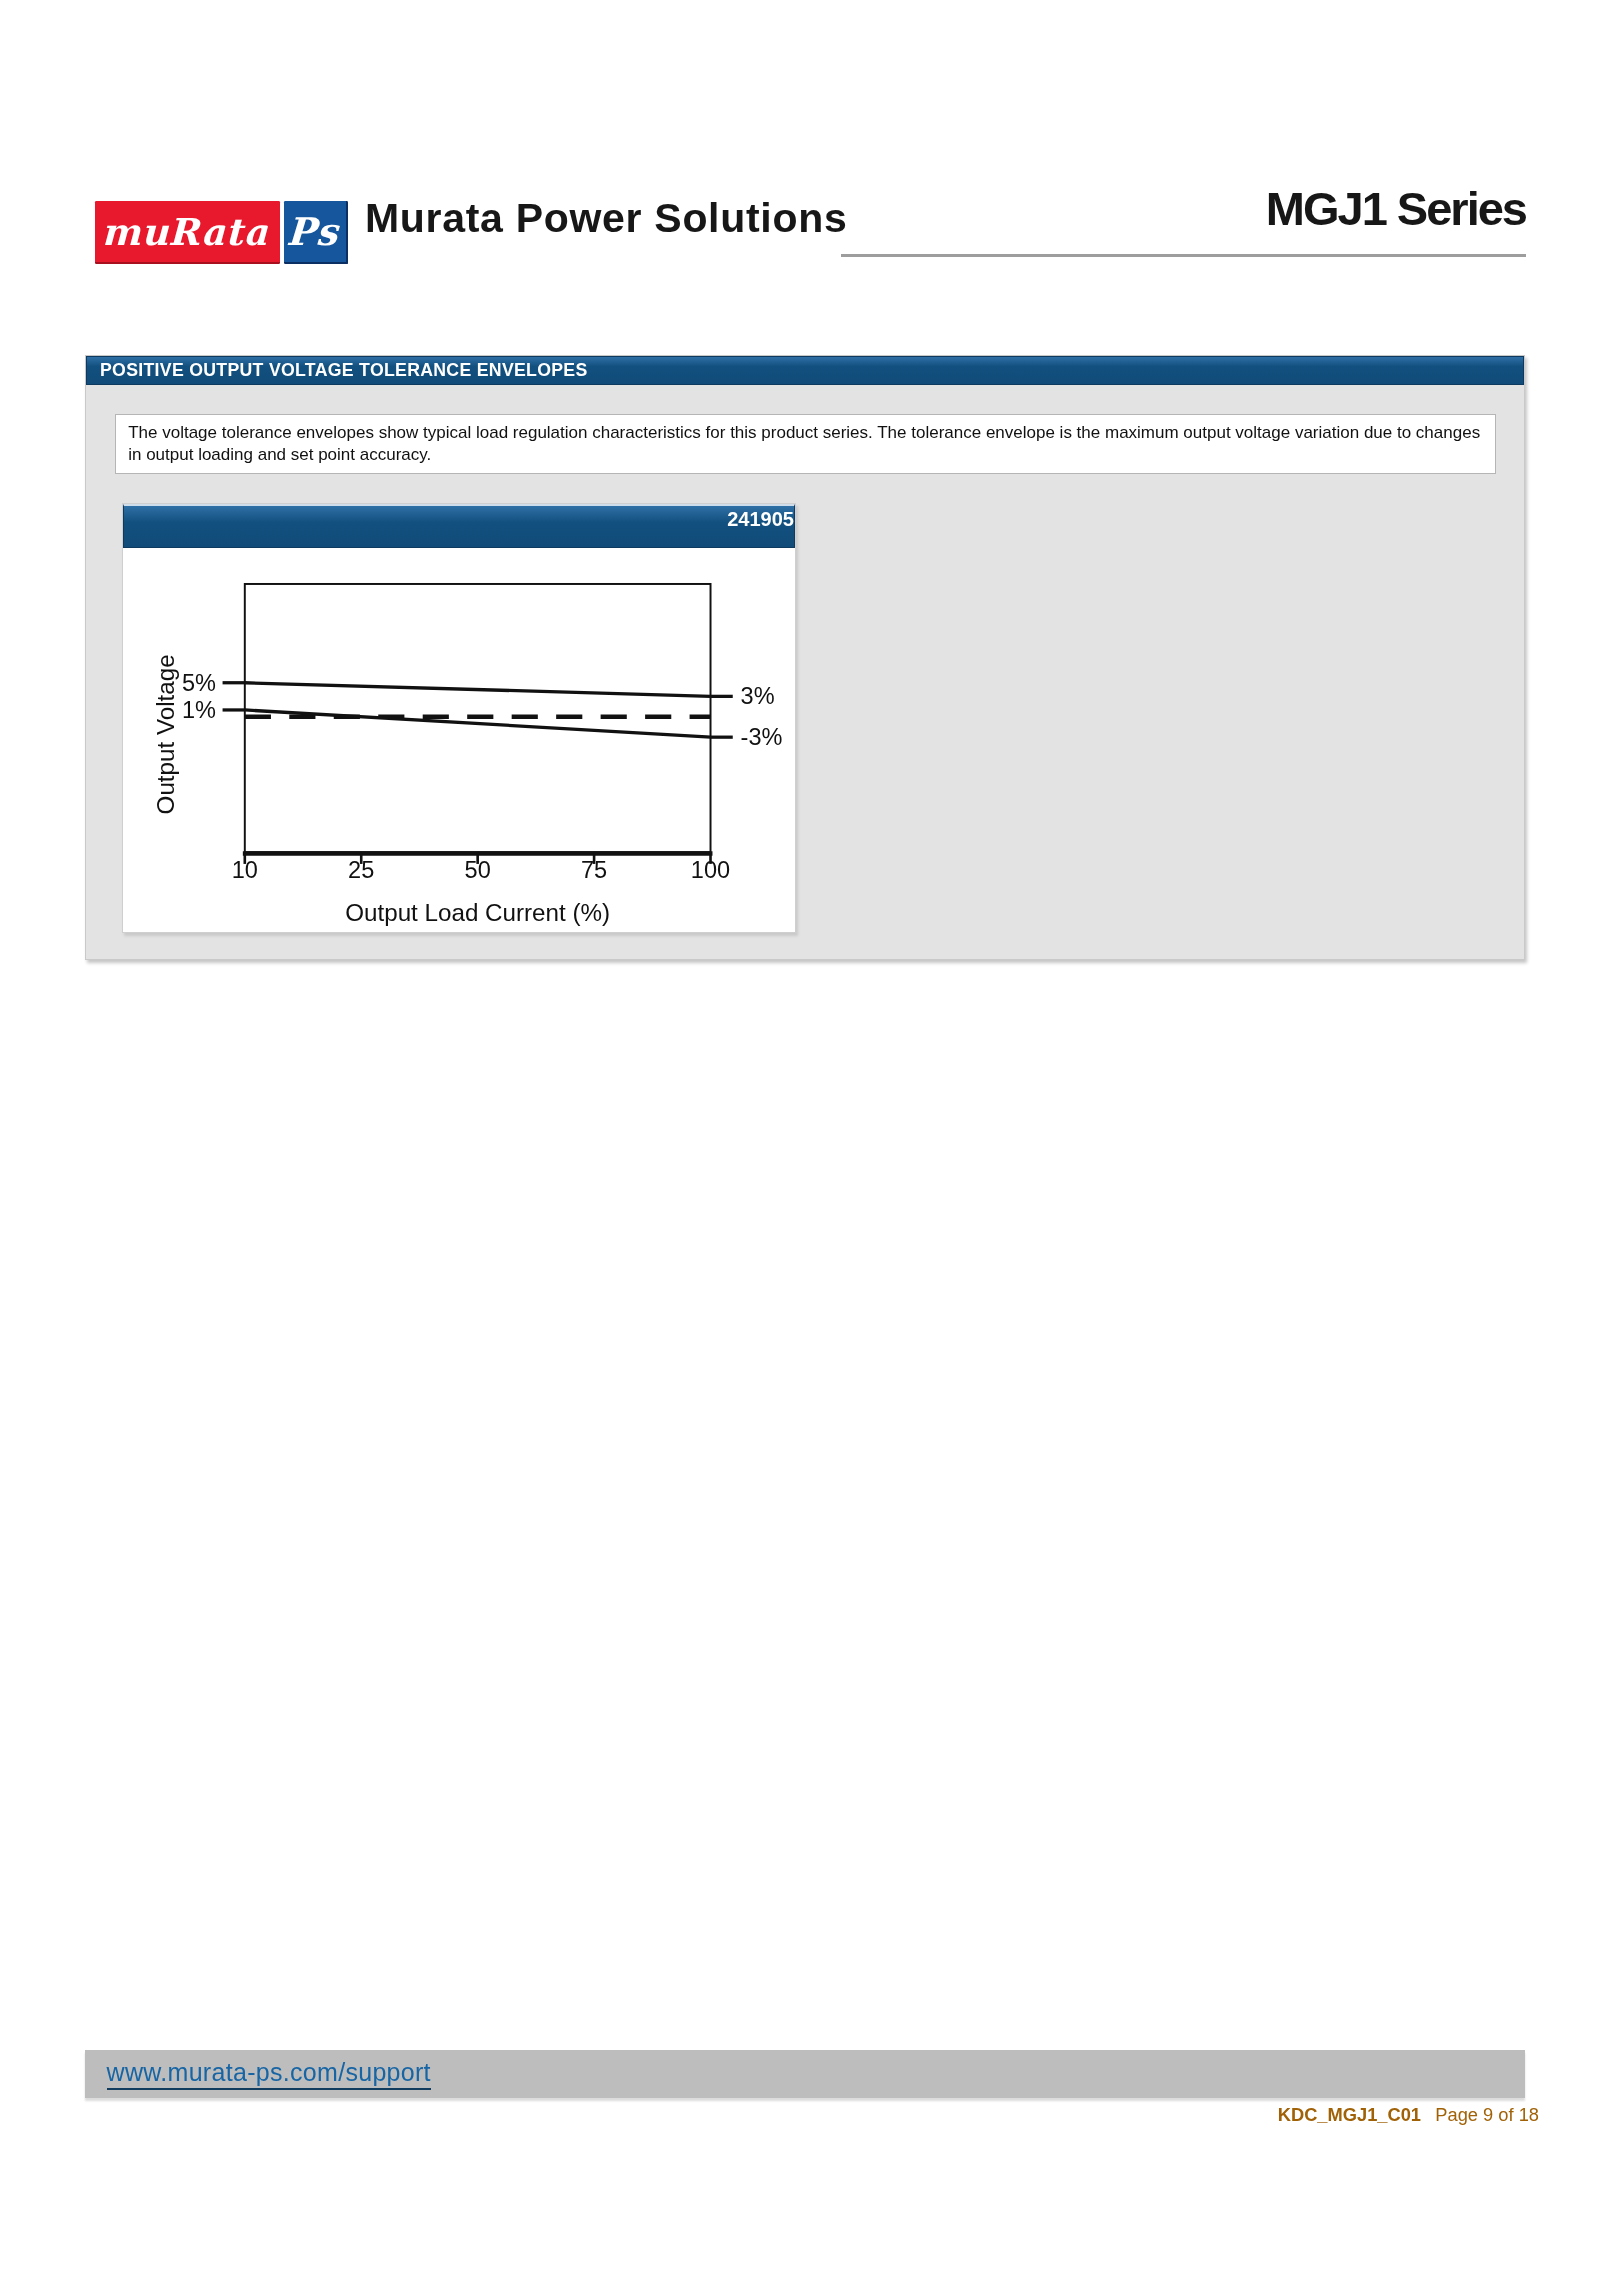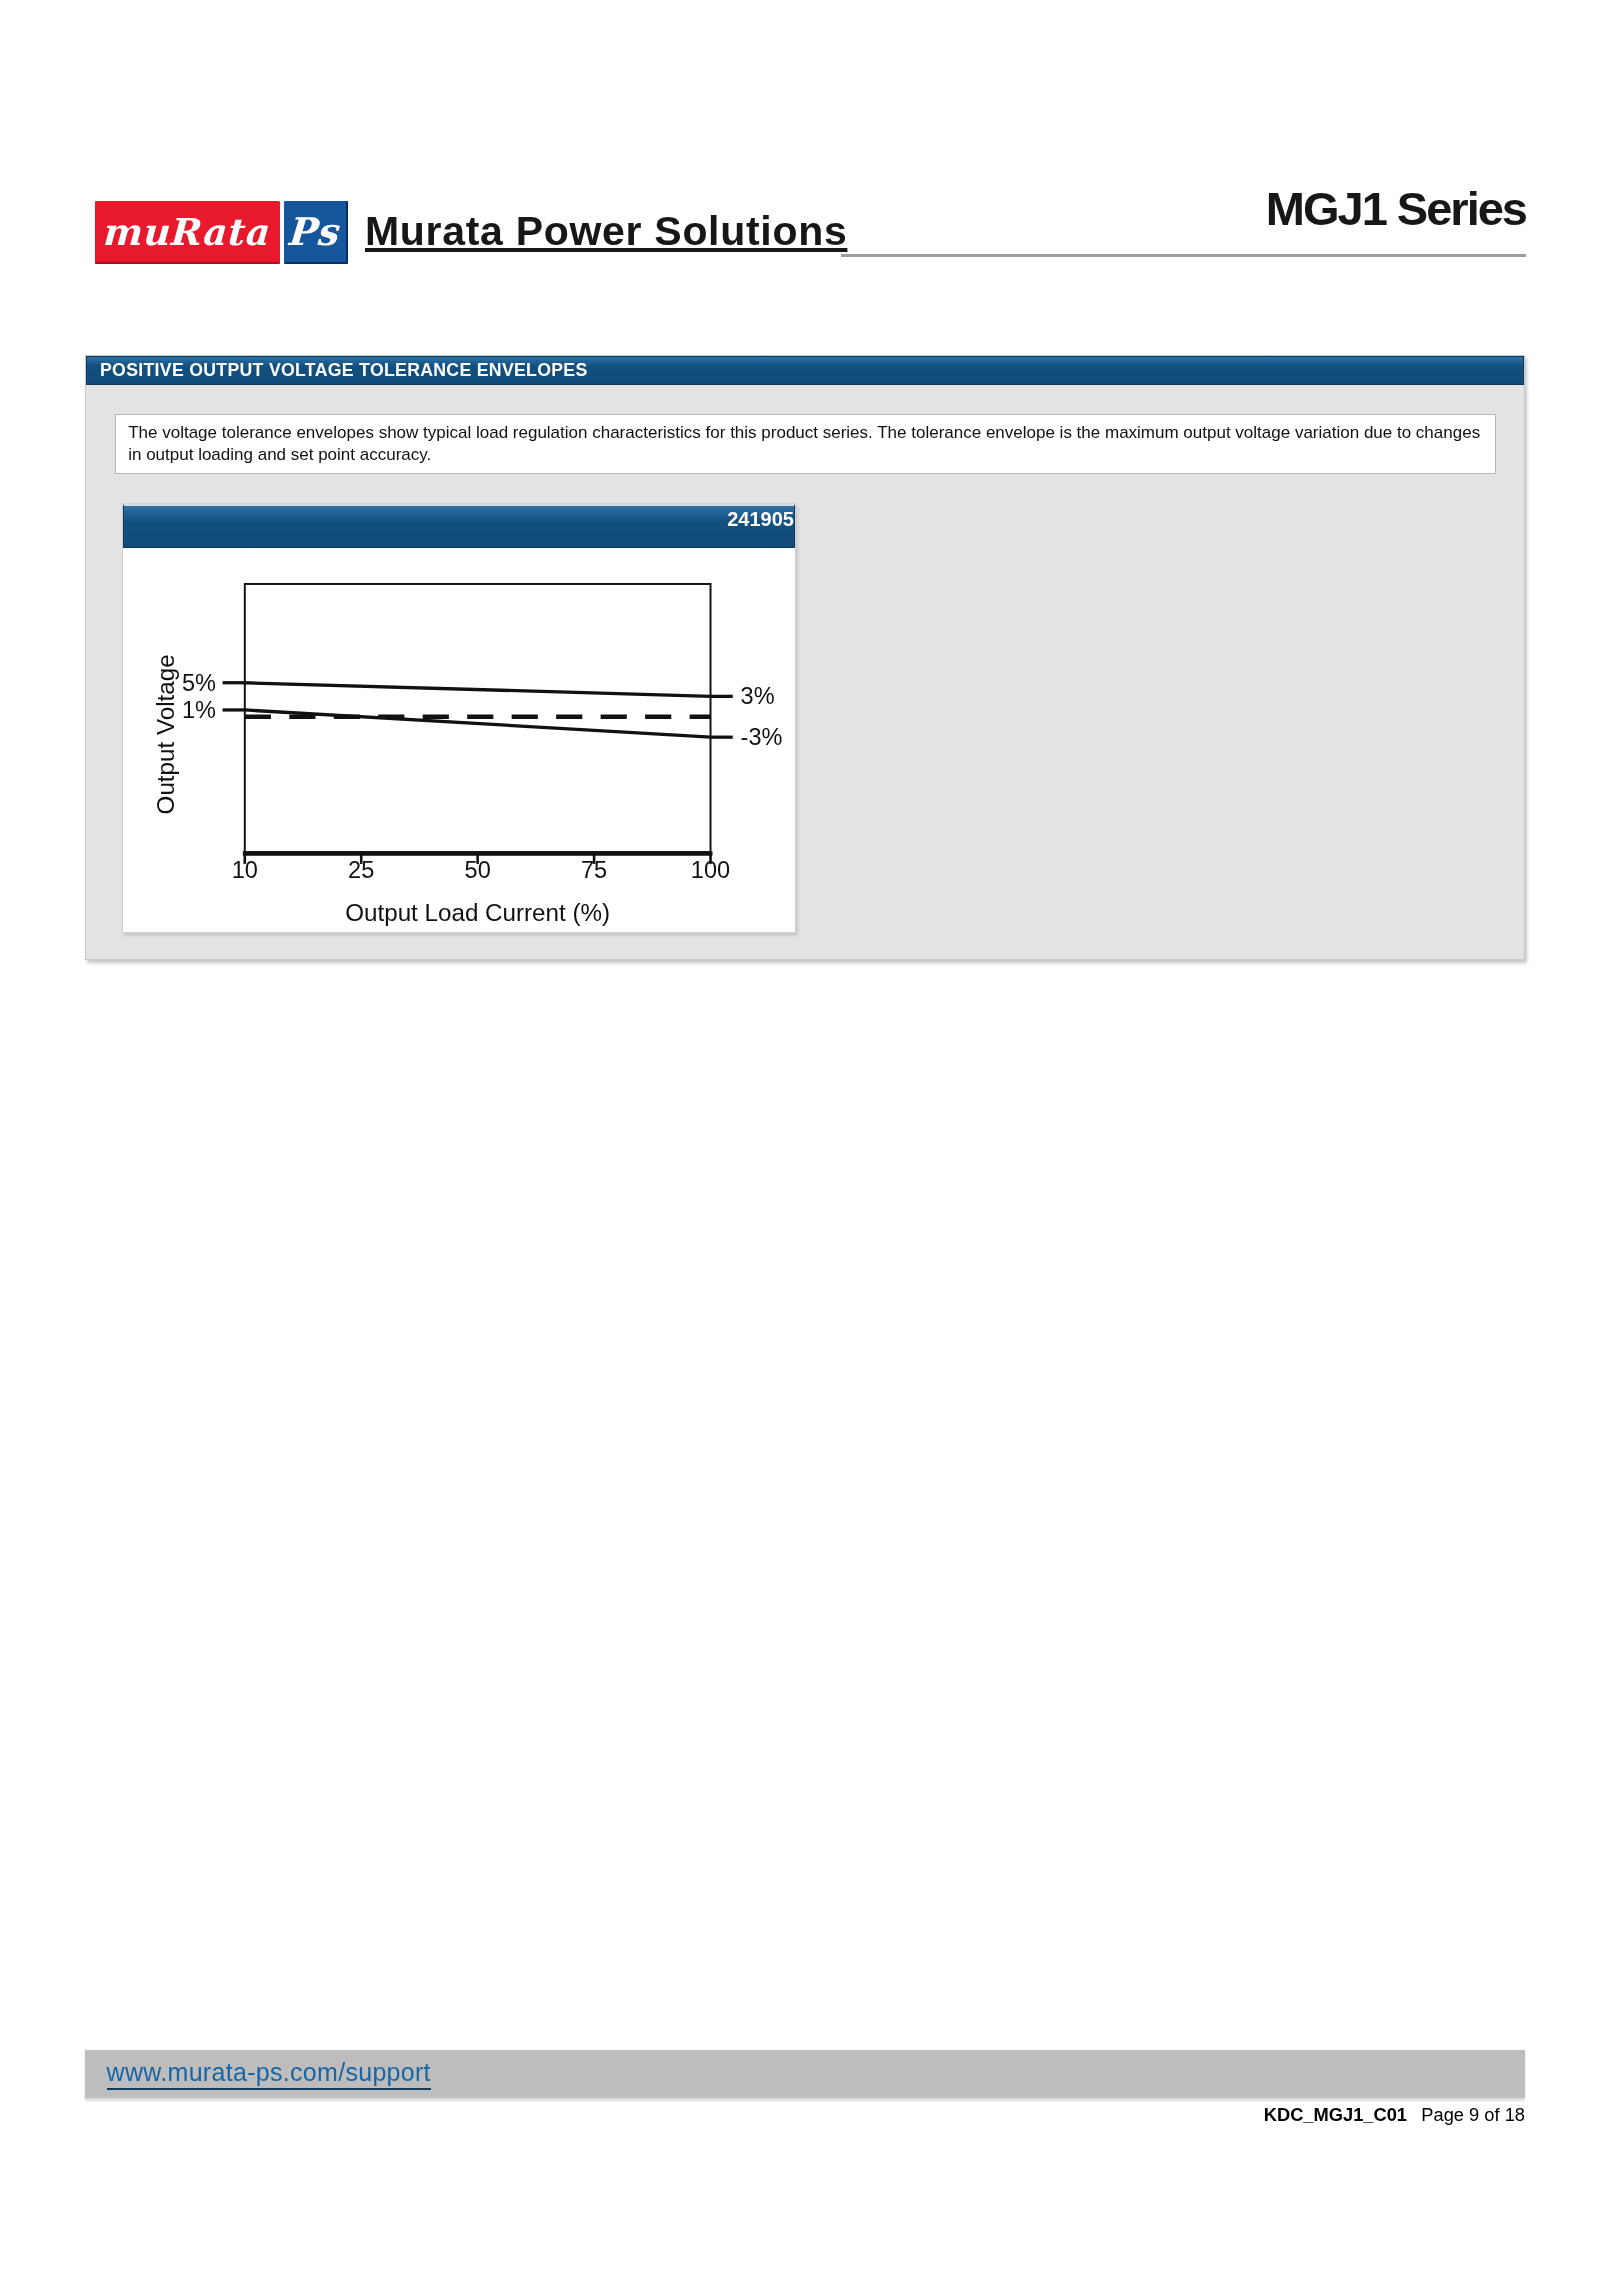--- a/index.html
+++ b/index.html
@@ -10,22 +10,22 @@
   .logo-red{position:absolute;left:95px;top:201px;width:185px;height:61px;
             background:#e8192c;border-bottom:2.6px solid #a80f1f;border-radius:1.3px;
             display:flex;align-items:center;justify-content:center;}
   .logo-red span{font-family:"DejaVu Serif",serif;font-style:italic;font-weight:bold;
                  font-size:37px;color:#fff;letter-spacing:0.7px;transform:skewX(-4deg);}
   .logo-blue{position:absolute;left:284px;top:201px;width:62px;height:61px;
              background:#15569c;border-bottom:2.6px solid #0c2f63;border-right:2px solid #0c2f63;
              border-radius:1.3px;display:flex;align-items:center;justify-content:center;}
   .logo-blue span{font-family:"DejaVu Serif",serif;font-style:italic;font-weight:bold;
                   font-size:38px;color:#fff;transform:skewX(-6deg);}
-  .company{position:absolute;left:365px;top:201px;height:61px;display:flex;align-items:center;
-           font-size:41px;font-weight:bold;letter-spacing:0.7px;color:#171717;text-decoration:underline;}
+  .company{position:absolute;left:365px;top:188px;height:61px;display:flex;align-items:center;
+           font-size:41px;font-weight:bold;letter-spacing:0.7px;color:#171717;}
   .series{position:absolute;right:96px;top:181px;font-size:47px;font-weight:bold;
           letter-spacing:-2px;color:#171717;white-space:nowrap;}
   .hrule{position:absolute;left:841px;right:96px;top:254px;height:2.6px;background:#9d9d9d;}
   .subtitle{position:absolute;right:96px;top:263px;font-size:27.5px;color:#171717;white-space:nowrap;}
 
   
   .tol{position:absolute;left:85px;top:355px;width:1440px;height:605px;background:#e3e3e3;
        border:0.7px solid #c9c9c9;box-shadow:2px 3.3px 3.3px #c6c6c6;box-sizing:border-box;}
   .sec-h{position:absolute;left:0;top:0;right:0;height:29px;box-sizing:border-box;
          background:linear-gradient(180deg,#2e6fa5 0%,#12507f 35%,#114b79 100%);
@@ -42,21 +42,21 @@
   .card-b{position:relative;height:399px;}
   .card-b svg{position:absolute;left:0;top:0;}
   .card-b svg text{font-family:"Liberation Sans",sans-serif;}
 
   
   .foot-bar{position:absolute;left:85px;top:2050px;width:1440px;height:48px;background:#bdbdbd;
             display:flex;align-items:center;padding-left:21.6px;box-sizing:border-box;
             box-shadow:0 2.6px 2px #dcdcdc;}
   .foot-bar a{font-size:25px;font-weight:normal;color:#1765a4;text-decoration:none;
               border-bottom:2.6px solid #123c5e;padding-bottom:1.3px;letter-spacing:0.3px;}
-  .doc-line{position:absolute;right:97px;top:2104px;font-size:18.3px;color:#000000;white-space:nowrap;}
+  .doc-line{position:absolute;right:83px;top:2104px;font-size:18.3px;color:#a16207;white-space:nowrap;}
   .doc-line .code{font-weight:bold;}
   .doc-line .pg{margin-left:9.2px;font-weight:normal;}
 </style>
 </head>
 <body>
 
 <div class="page">
 
   <div class="logo-red">
     <span>muRata</span>

